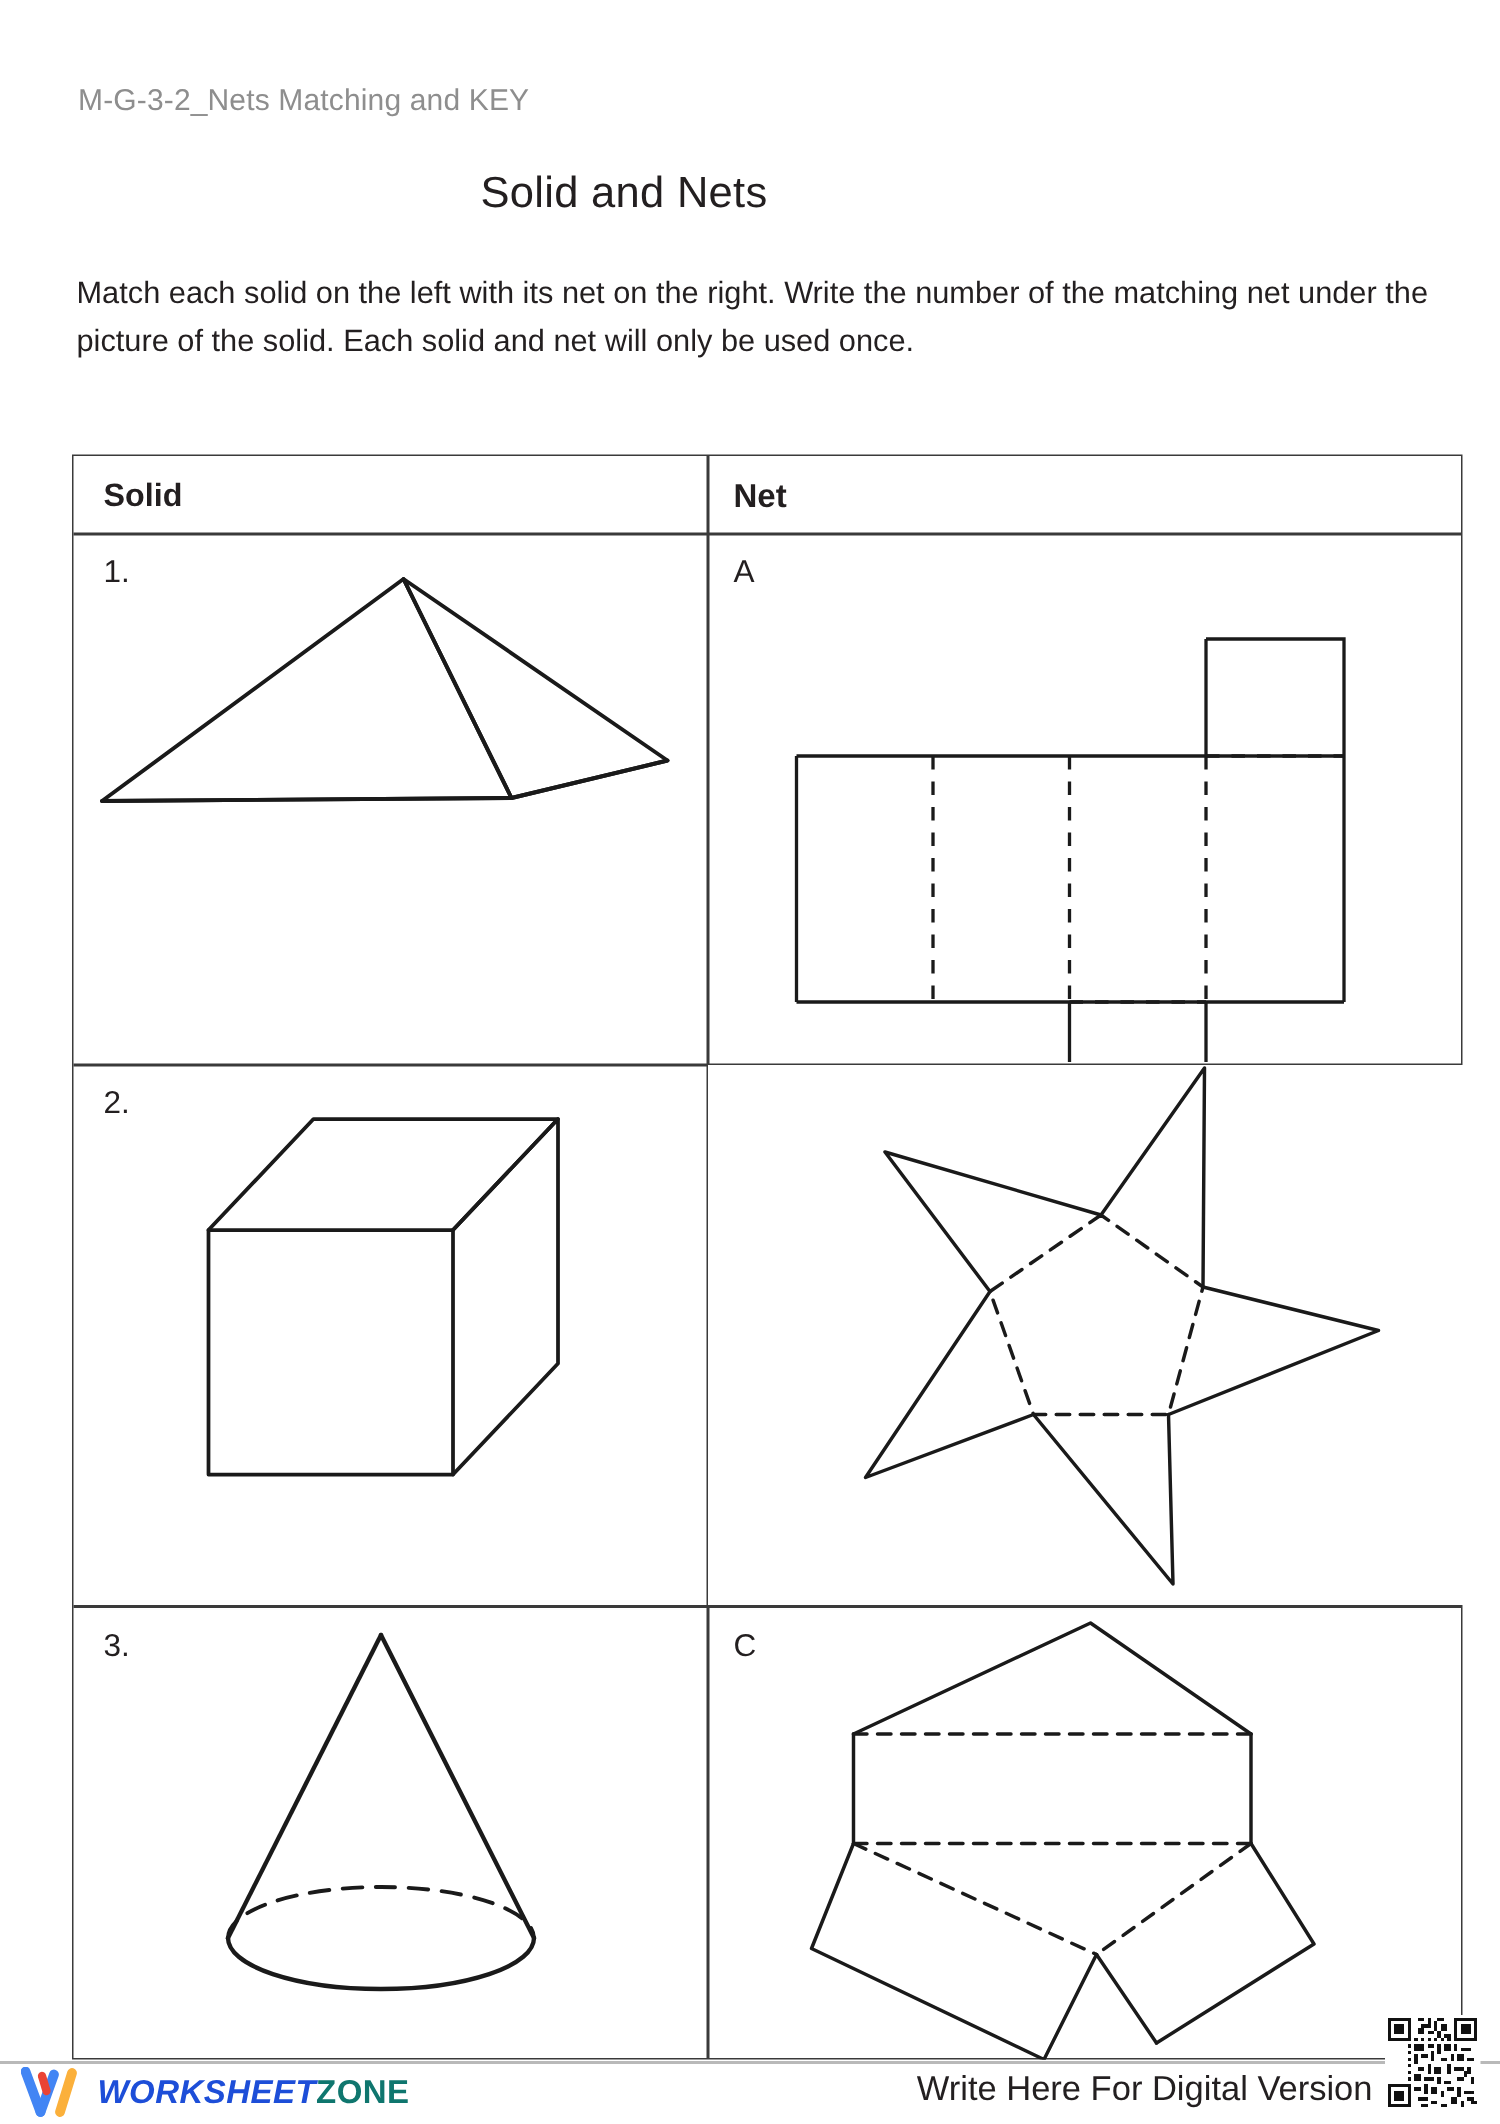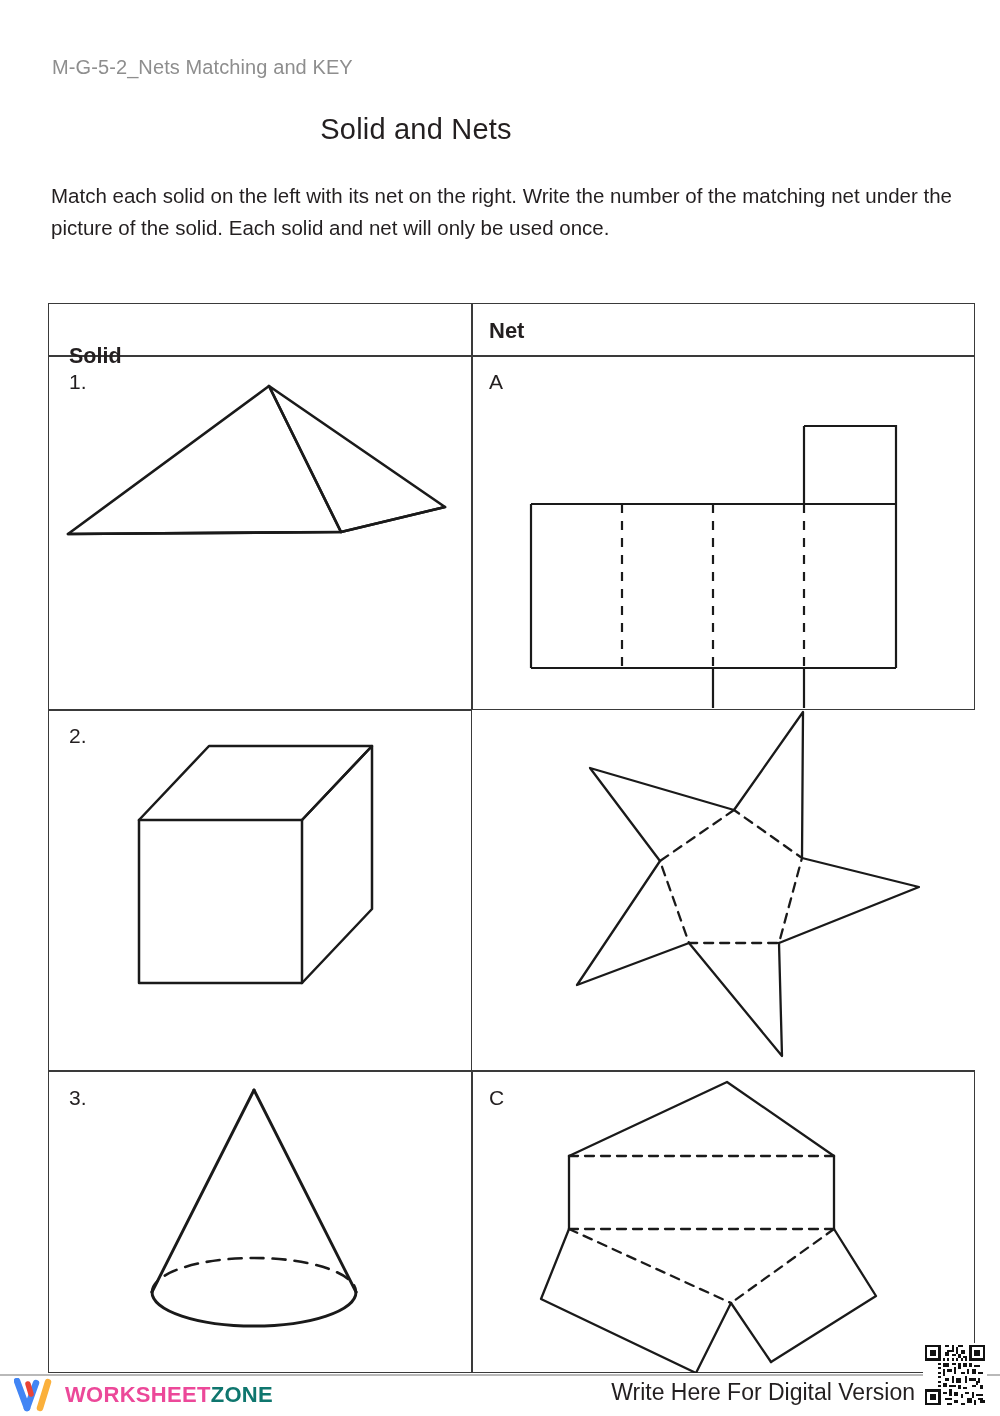--- a/index.html
+++ b/index.html
@@ -74,21 +74,21 @@
   }
   .rl-head { top: 51px; }
   .rl-1    { top: 405px; }
   .rl-2    { top: 766px; }
 
   .cell-label {
     position: absolute;
     font-size: 21px;
     color: #231f20;
   }
-  .head-solid { left: 20px; top: 14px; font-size: 21.5px; font-weight: 600; margin-top: 26px; }
+  .head-solid { left: 20px; top: 14px; font-size: 21.5px; font-weight: 600; }
   .head-net   { left: 440px; top: 14px; font-size: 22px; font-weight: 600; }
 
   .n1 { left: 20px;  top: 66px;  }
   .n2 { left: 20px;  top: 420px; }
   .n3 { left: 20px;  top: 782px; }
   .na { left: 440px; top: 66px;  }
   .nb { left: 440px; top: 420px; }
   .nc { left: 440px; top: 782px; }
 
   .figure {
@@ -112,21 +112,21 @@
     display: flex;
     align-items: center;
     height: 40px;
   }
   .brand-mark { width: 44px; height: 34px; margin-right: 7px; }
   .brand-text {
     font-size: 22px;
     font-weight: 700;
     letter-spacing: .3px;
   }
-  .brand-w { color: #ec4899; }
+  .brand-w { color: #1d4ed8; font-style: italic; }
   .brand-z { color: #0f766e; }
 
   .scan-text {
     position: absolute;
     right: 85px;
     top: 1379px;
     font-size: 23px;
     color: #231f20;
     white-space: nowrap;
   }
@@ -134,21 +134,21 @@
     position: absolute;
     left: 923px;
     top: 1340px;
     width: 64px;
     height: 70px;
   }
 </style>
 </head>
 <body>
 
-<div class="doc-id">M-G-5-2_Nets Matching and KEY</div>
+<div class="doc-id">M-G-3-2_Nets Matching and KEY</div>
 
 <div class="page-title">Solid and Nets</div>
 
 <div class="instructions">Match each solid on the left with its net on the right. Write the number of the matching net under the picture of the solid. Each solid and net will only be used once.</div>
 
 <div class="sheet-table">
 
   <div class="col-divider"></div>
   <div class="row-line rl-head"></div>
   <div class="row-line rl-1"></div>

